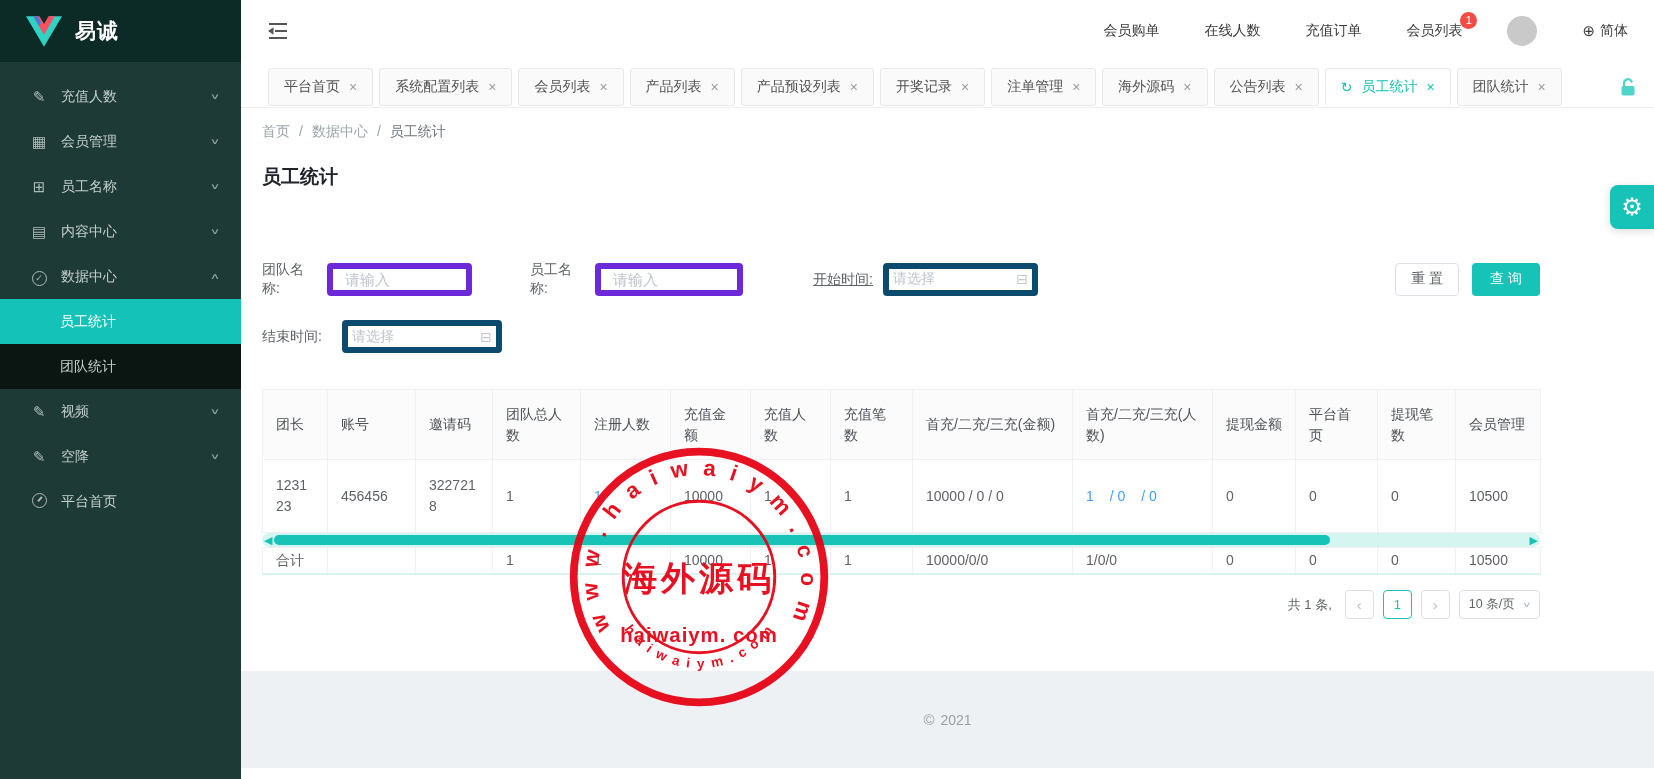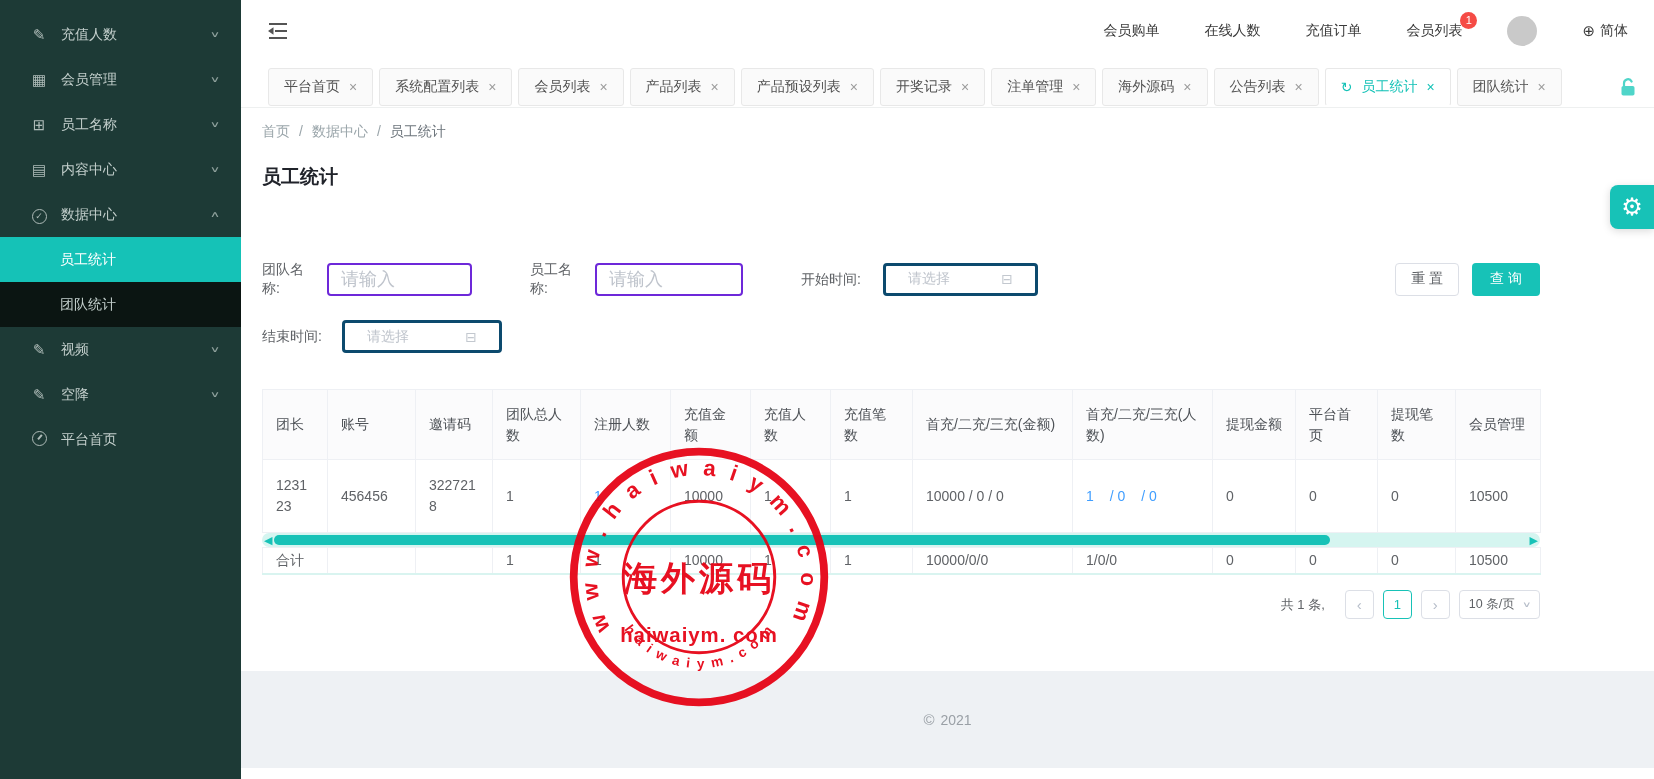--- a/index.html
+++ b/index.html
@@ -52,23 +52,23 @@
   .breadcrumb { color: #9aa5aa; font-size: 14px; display: flex; gap: 9px; }
   .breadcrumb .bc-last { color: #6d757c; }
   .page-title { margin-top: 23px; font-size: 19px; font-weight: bold; color: #20232a; }
 
   .filter-area { margin-top: 70px; width: 1278px; }
   .filter-row { display: flex; align-items: center; }
   .filter-row + .filter-row { margin-top: 22px; }
   .f-label { color: #5f6266; line-height: 19px; }
   .f-label.narrow { width: 50px; }
   .f-label.wide { width: 72px; white-space: nowrap; }
-  input.f-input { height: 33px; border: 2px solid #6d28d9; border-radius: 4px; padding: 0 12px; font-size: 18px; color: #606266; outline: none; font-family: inherit; }
+  input.f-input { height: 33px; border: 6px solid #6d28d9; border-radius: 4px; padding: 0 12px; font-size: 15px; color: #606266; outline: none; font-family: inherit; }
   input.f-input::placeholder { color: #bfc4cc; }
-  .date-input { height: 33px; border: 3px solid #0c4a6e; border-radius: 4px; padding: 0 22px; display: inline-flex; align-items: center; justify-content: space-between; color: #bfc4cc; cursor: pointer; background: #fff; }
+  .date-input { height: 33px; border: 6px solid #0c4a6e; border-radius: 4px; padding: 0 4px; display: inline-flex; align-items: center; justify-content: space-between; color: #bfc4cc; cursor: pointer; background: #fff; }
   .cal { color: #c3c8cf; font-size: 14px; }
   .btn { height: 33px; border-radius: 4px; font-size: 14px; cursor: pointer; font-family: inherit; }
   .btn-reset { background: #fff; border: 1px solid #dcdfe6; color: #5f6266; padding: 0 15px; }
   .btn-search { background: #17c2b7; border: none; color: #fff; padding: 0 18px; margin-left: 13px; }
 
   
   .table-wrap { margin-top: 36px; width: 1278px; color: #5f6266; }
   table { border-collapse: collapse; table-layout: fixed; width: 1278px; }
   th, td { border: 1px solid #eef0f4; padding: 6px 13px; text-align: left; vertical-align: middle; font-weight: normal; word-wrap: break-word; }
   thead th { height: 70px; background: #fbfbfc; color: #4e5257; line-height: 21px; }
@@ -76,21 +76,21 @@
   .link { color: #409eff; cursor: pointer; }
   .gap-l { margin-left: 12px; }
   .total-table td { height: 25px; padding: 2px 13px; border-bottom: 2px solid #d9f4f0; }
 
   .hscroll { width: 1278px; height: 14px; background: #d5f5f0; border-radius: 7px; position: relative; display: flex; align-items: center; justify-content: space-between; padding: 0 2px; }
   .hs-thumb { position: absolute; left: 12px; top: 2px; width: 1056px; height: 10px; background: #17c2b7; border-radius: 5px; cursor: grab; }
   .hs-arrow { color: #17c2b7; font-size: 11px; line-height: 14px; cursor: pointer; z-index: 1; }
 
   
   .pagination { width: 1278px; margin-top: 15px; display: flex; justify-content: flex-end; align-items: center; gap: 9px; color: #5f6266; font-size: 13px; }
-  .pg-total { margin-right: 11px; text-align: center; }
+  .pg-total { margin-right: 4px; text-align: center; }
   .pg-btn { width: 29px; height: 29px; border: 1px solid #dcdfe6; border-radius: 4px; background: #fff; display: inline-flex; align-items: center; justify-content: center; color: #b6bdc9; font-size: 15px; cursor: pointer; }
   .pg-btn.current { border-color: #17c2b7; color: #17c2b7; font-size: 13px; }
   .pg-size { height: 29px; border: 1px solid #dcdfe6; border-radius: 4px; background: #fff; display: inline-flex; align-items: center; gap: 8px; padding: 0 9px; color: #5f6266; font-size: 12.5px; cursor: pointer; }
   .pg-size .caret { color: #b6bdc9; font-size: 10px; transform: scale(1.3, .8); }
 
   
   .footer { height: 97px; background: #eef1f4; margin-top: 31px; display: flex; align-items: center; justify-content: center; gap: 6px; color: #9aa0a6; }
   .copy-icon { font-size: 15px; }
 
   
@@ -104,20 +104,28 @@
   .st-center { font-family: "DejaVu Serif", "Liberation Serif", serif; font-size: 35px; font-weight: bold; letter-spacing: 4px; }
   .st-line { font-size: 21px; font-weight: bold; letter-spacing: 1px; }
   .st-bottom { font-size: 14px; font-weight: bold; letter-spacing: 1px; }
 </style>
 </head>
 <body>
 
 <div class="layout">
 
   <aside class="sidebar">
+    <div class="logo-bar">
+      <svg width="36" height="31" viewBox="0 0 40 34">
+        <polygon points="0,0 13,0 20,12 27,0 40,0 20,34" fill="#2fd3c4"></polygon>
+        <polygon points="8,0 15,0 20,8.6 25,0 32,0 20,20.6" fill="#ff5063"></polygon>
+        <polygon points="8,0 13,0 17,6.9 14.5,11.2" fill="#4a7bdc"></polygon>
+      </svg>
+      <span class="logo-text">易诚</span>
+    </div>
     <nav class="menu">
       <div class="menu-item">
         <span class="mi-icon">✎</span>
         <span class="mi-label">充值人数</span>
         <span class="mi-caret">∨</span>
       </div>
       <div class="menu-item">
         <span class="mi-icon">▦</span>
         <span class="mi-label">会员管理</span>
         <span class="mi-caret">∨</span>
@@ -248,21 +256,21 @@
         <span class="bc-last">员工统计</span>
       </div>
       <h1 class="page-title">员工统计</h1>
 
       <div class="filter-area">
         <div class="filter-row">
           <span class="f-label narrow">团队名称:</span>
           <input class="f-input" style="width: 145px; margin-left: 15px;" placeholder="请输入">
           <span class="f-label narrow" style="margin-left:58px;">员工名称:</span>
           <input class="f-input" style="width: 148px; margin-left: 15px;" placeholder="请输入">
-          <span class="f-label wide" style="margin-left:58px; text-align:left;">开始时间:</span>
+          <span class="f-label wide" style="margin-left:58px; text-align:right;text-decoration:underline;">开始时间:</span>
           <span class="date-input" style="width:155px; margin-left:10px;">
             <span>请选择</span>
             <span class="cal">⊟</span>
           </span>
           <button class="btn btn-reset" style="margin-left:auto;">重 置</button>
           <button class="btn btn-search">查 询</button>
         </div>
         <div class="filter-row">
           <span class="f-label wide">结束时间:</span>
           <span class="date-input" style="width:160px; margin-left:8px;">

